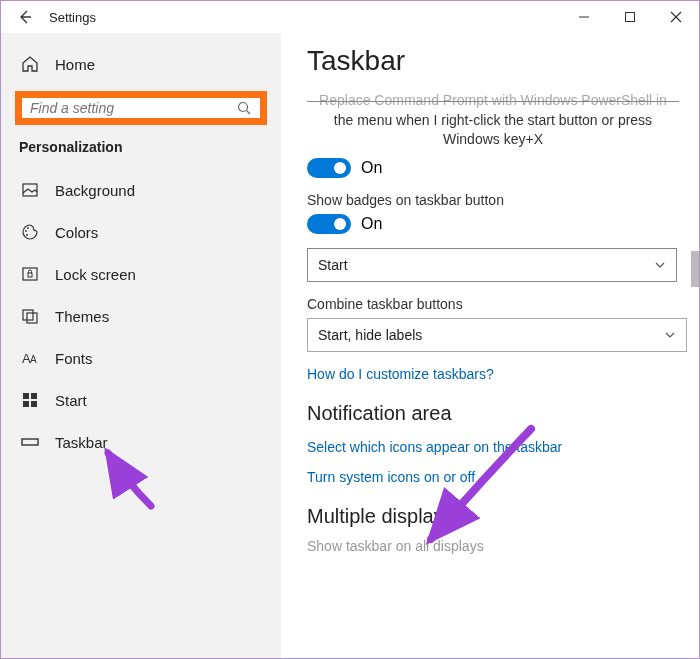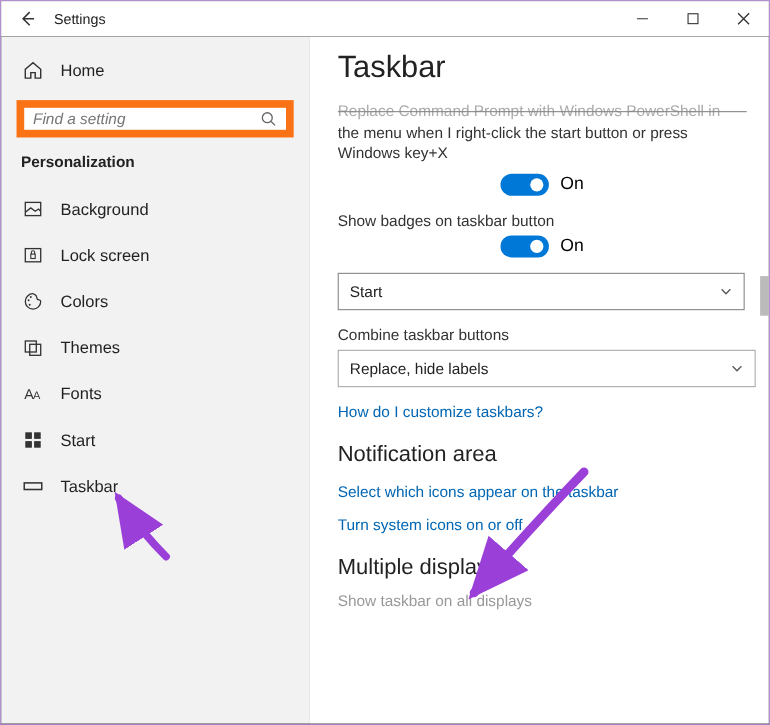--- a/index.html
+++ b/index.html
@@ -41,30 +41,30 @@
     flex: 1; border: 0; outline: 0; font-size: 14px; color: #666; font-style: italic; background: transparent;
   }
   .section-label {
     padding: 4px 18px 14px 18px; font-size: 14px; font-weight: 600; color: #222;
   }
   .content {
     flex: 1; background: #fff; padding: 12px 20px 0 26px; overflow: hidden; position: relative;
   }
   .content h1 { font-size: 28px; font-weight: 300; color: #222; margin-bottom: 14px; }
   .truncated-top {
-    font-size: 14px; color: #333; line-height: 1.4; margin-bottom: 8px;
+    font-size: 14px; color: #333; line-height: 1.4; margin-bottom: 8px; text-align: center;
   }
   .truncated-top .strike {
     display: block; color: #aaa; white-space: nowrap; overflow: hidden;
     position: relative;
   }
   .truncated-top .strike::after {
     content: ""; position: absolute; top: 50%; left: 0; right: 0; border-top: 1.2px solid #888;
   }
-  .toggle-row { display: flex; align-items: center; margin: 6px 0 14px 0; justify-content: center; }
+  .toggle-row { display: flex; align-items: center; margin: 6px 0 14px 0; }
   .toggle {
     width: 44px; height: 20px; border-radius: 10px; background: #0078d7;
     position: relative; margin-right: 10px; cursor: pointer;
   }
   .toggle .knob {
     width: 12px; height: 12px; border-radius: 50%; background: #fff;
     position: absolute; top: 4px; right: 5px;
   }
   .opt-label { font-size: 14px; color: #333; margin-bottom: 6px; }
   .select {
@@ -140,37 +140,37 @@
             <svg width="18" height="18" viewBox="0 0 18 18">
               <rect x="2" y="3" width="14" height="12" stroke="#333" stroke-width="1.2" fill="none"></rect>
               <path d="M2 12 L7 8 L11 11 L14 9 L16 11" stroke="#333" stroke-width="1.2" fill="none"></path>
             </svg>
           </span>
         <span>Background</span>
       </div>
       <div class="nav-row">
         <span class="nav-icon">
             <svg width="18" height="18" viewBox="0 0 18 18">
-              <rect x="2" y="3" width="14" height="12" stroke="#333" stroke-width="1.2" fill="none"></rect>
-              <rect x="7" y="8" width="4" height="4" stroke="#333" stroke-width="1" fill="none"></rect>
-              <path d="M7.5 8 V6.5 A1.5 1.5 0 0 1 10.5 6.5 V8" stroke="#333" stroke-width="1" fill="none"></path>
-            </svg>
-          </span>
-        <span>Lock screen</span>
-      </div>
-      <div class="nav-row">
-        <span class="nav-icon">
-            <svg width="18" height="18" viewBox="0 0 18 18">
               <path d="M9 2 A7 7 0 1 0 16 9 C16 7 14 8 13 7 C12 6 13 4 11 3 C10 2.5 9.5 2 9 2 Z" stroke="#333" stroke-width="1.2" fill="none"></path>
               <circle cx="5" cy="8" r="0.9" fill="#333"></circle>
               <circle cx="7" cy="5" r="0.9" fill="#333"></circle>
               <circle cx="6" cy="12" r="0.9" fill="#333"></circle>
             </svg>
           </span>
         <span>Colors</span>
+      </div>
+      <div class="nav-row">
+        <span class="nav-icon">
+            <svg width="18" height="18" viewBox="0 0 18 18">
+              <rect x="2" y="3" width="14" height="12" stroke="#333" stroke-width="1.2" fill="none"></rect>
+              <rect x="7" y="8" width="4" height="4" stroke="#333" stroke-width="1" fill="none"></rect>
+              <path d="M7.5 8 V6.5 A1.5 1.5 0 0 1 10.5 6.5 V8" stroke="#333" stroke-width="1" fill="none"></path>
+            </svg>
+          </span>
+        <span>Lock screen</span>
       </div>
       <div class="nav-row">
         <span class="nav-icon">
             <svg width="18" height="18" viewBox="0 0 18 18">
               <rect x="2" y="3" width="10" height="10" stroke="#333" stroke-width="1.2" fill="none"></rect>
               <rect x="6" y="6" width="10" height="10" stroke="#333" stroke-width="1.2" fill="none"></rect>
             </svg>
           </span>
         <span>Themes</span>
       </div>
@@ -228,21 +228,21 @@
 
       <div class="select wide">
         <span>Start</span>
         <svg width="12" height="12" viewBox="0 0 12 12">
             <path d="M2 4 L6 8 L10 4" stroke="#555" stroke-width="1.2" fill="none"></path>
           </svg>
       </div>
 
       <div class="opt-label">Combine taskbar buttons</div>
       <div class="select full">
-        <span>Replace, hide labels</span>
+        <span>Start, hide labels</span>
         <svg width="12" height="12" viewBox="0 0 12 12">
             <path d="M2 4 L6 8 L10 4" stroke="#555" stroke-width="1.2" fill="none"></path>
           </svg>
       </div>
 
       <a class="link">How do I customize taskbars?</a>
 
       <div class="subhead">Notification area</div>
       <a class="link">Select which icons appear on the taskbar</a>
       <a class="link">Turn system icons on or off</a>

